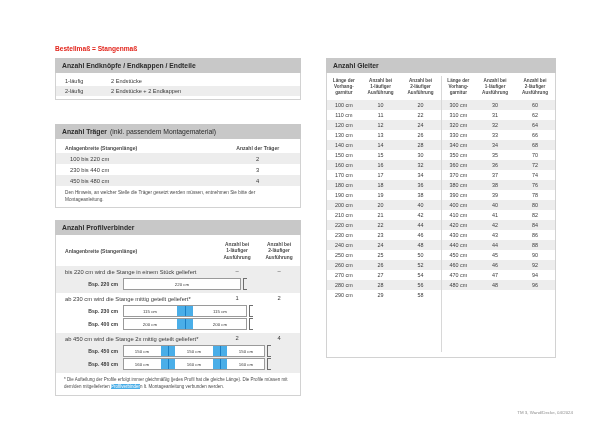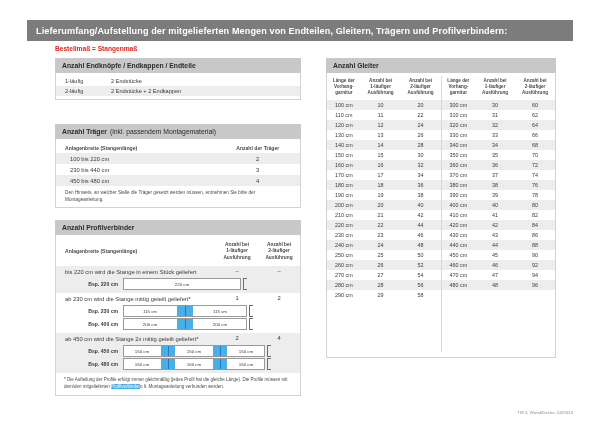--- a/index.html
+++ b/index.html
@@ -116,23 +116,20 @@
   .footer{
     position:absolute;right:27px;bottom:9px;
     font-size:4.4px;color:#8d8d8d;
   }
 </style>
 </head>
 <body>
 
 <div class="page">
 
-  <div class="titlebar">
-    <span>Lieferumfang/Aufstellung der mitgelieferten Mengen von Endteilen, Gleitern, Trägern und Profilverbindern:</span>
-  </div>
   <div class="subtitle">Bestellmaß = Stangenmaß</div>
 
   <div class="card" id="tbl-endknopf">
     <div class="card-head">
       <span>Anzahl Endknöpfe / Endkappen / Endteile</span>
     </div>
     <div class="card-body">
       <table>
         <tbody>
           <tr>

